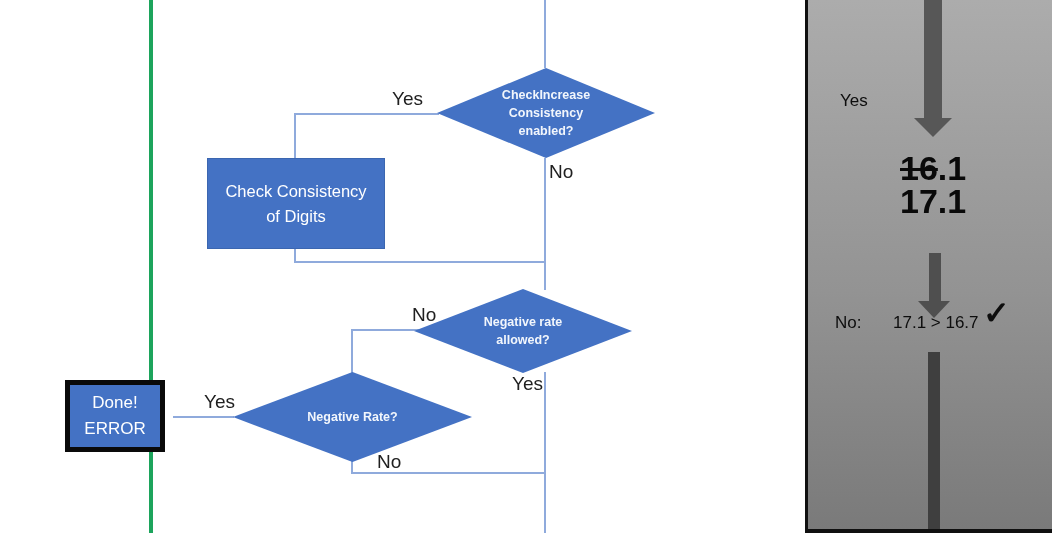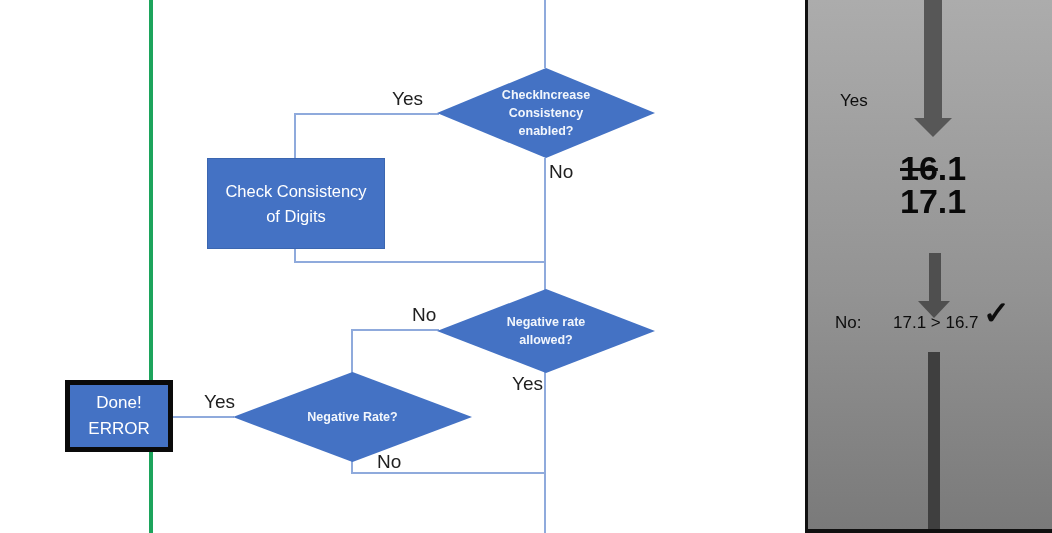--- a/index.html
+++ b/index.html
@@ -97,36 +97,36 @@
     </div>
   </div>
   <div class="edge-label" style="left:392px; top:88px;">Yes</div>
   <div class="edge-label" style="left:549px; top:161px;">No</div>
 
   <div class="proc" style="left:207px; top:158px; width:178px; height:91px;">
     <div>Check Consistency</div>
     <div>of Digits</div>
   </div>
 
-  <div class="diamond" style="left:437px; top:289px; width:218px; height:84px;text-align:center;">
+  <div class="diamond" style="left:414px; top:289px; width:218px; height:84px;text-align:center;">
     <div>
       <div>Negative rate</div>
       <div>allowed?</div>
     </div>
   </div>
   <div class="edge-label" style="left:412px; top:304px;">No</div>
   <div class="edge-label" style="left:512px; top:373px;">Yes</div>
 
   <div class="diamond" style="left:233px; top:372px; width:239px; height:90px;">
     <div>Negative Rate?</div>
   </div>
   <div class="edge-label" style="left:204px; top:391px;">Yes</div>
   <div class="edge-label" style="left:377px; top:451px;">No</div>
 
-  <div class="term" style="left:65px; top:380px; width:108px; height:72px;">
+  <div class="term" style="left:65px; top:380px; width:100px; height:72px;">
     <div>Done!</div>
     <div>ERROR</div>
   </div>
 
   <div class="panel">
 
     <div class="shaft" style="left:116px; top:0; width:18px; height:118px; background:#575757;"></div>
     <div class="head" style="left:106px; top:118px; border-top-color:#575757;"></div>
 
     <div class="panel-text panel-yes" style="left:32px; top:91px;">Yes</div>

